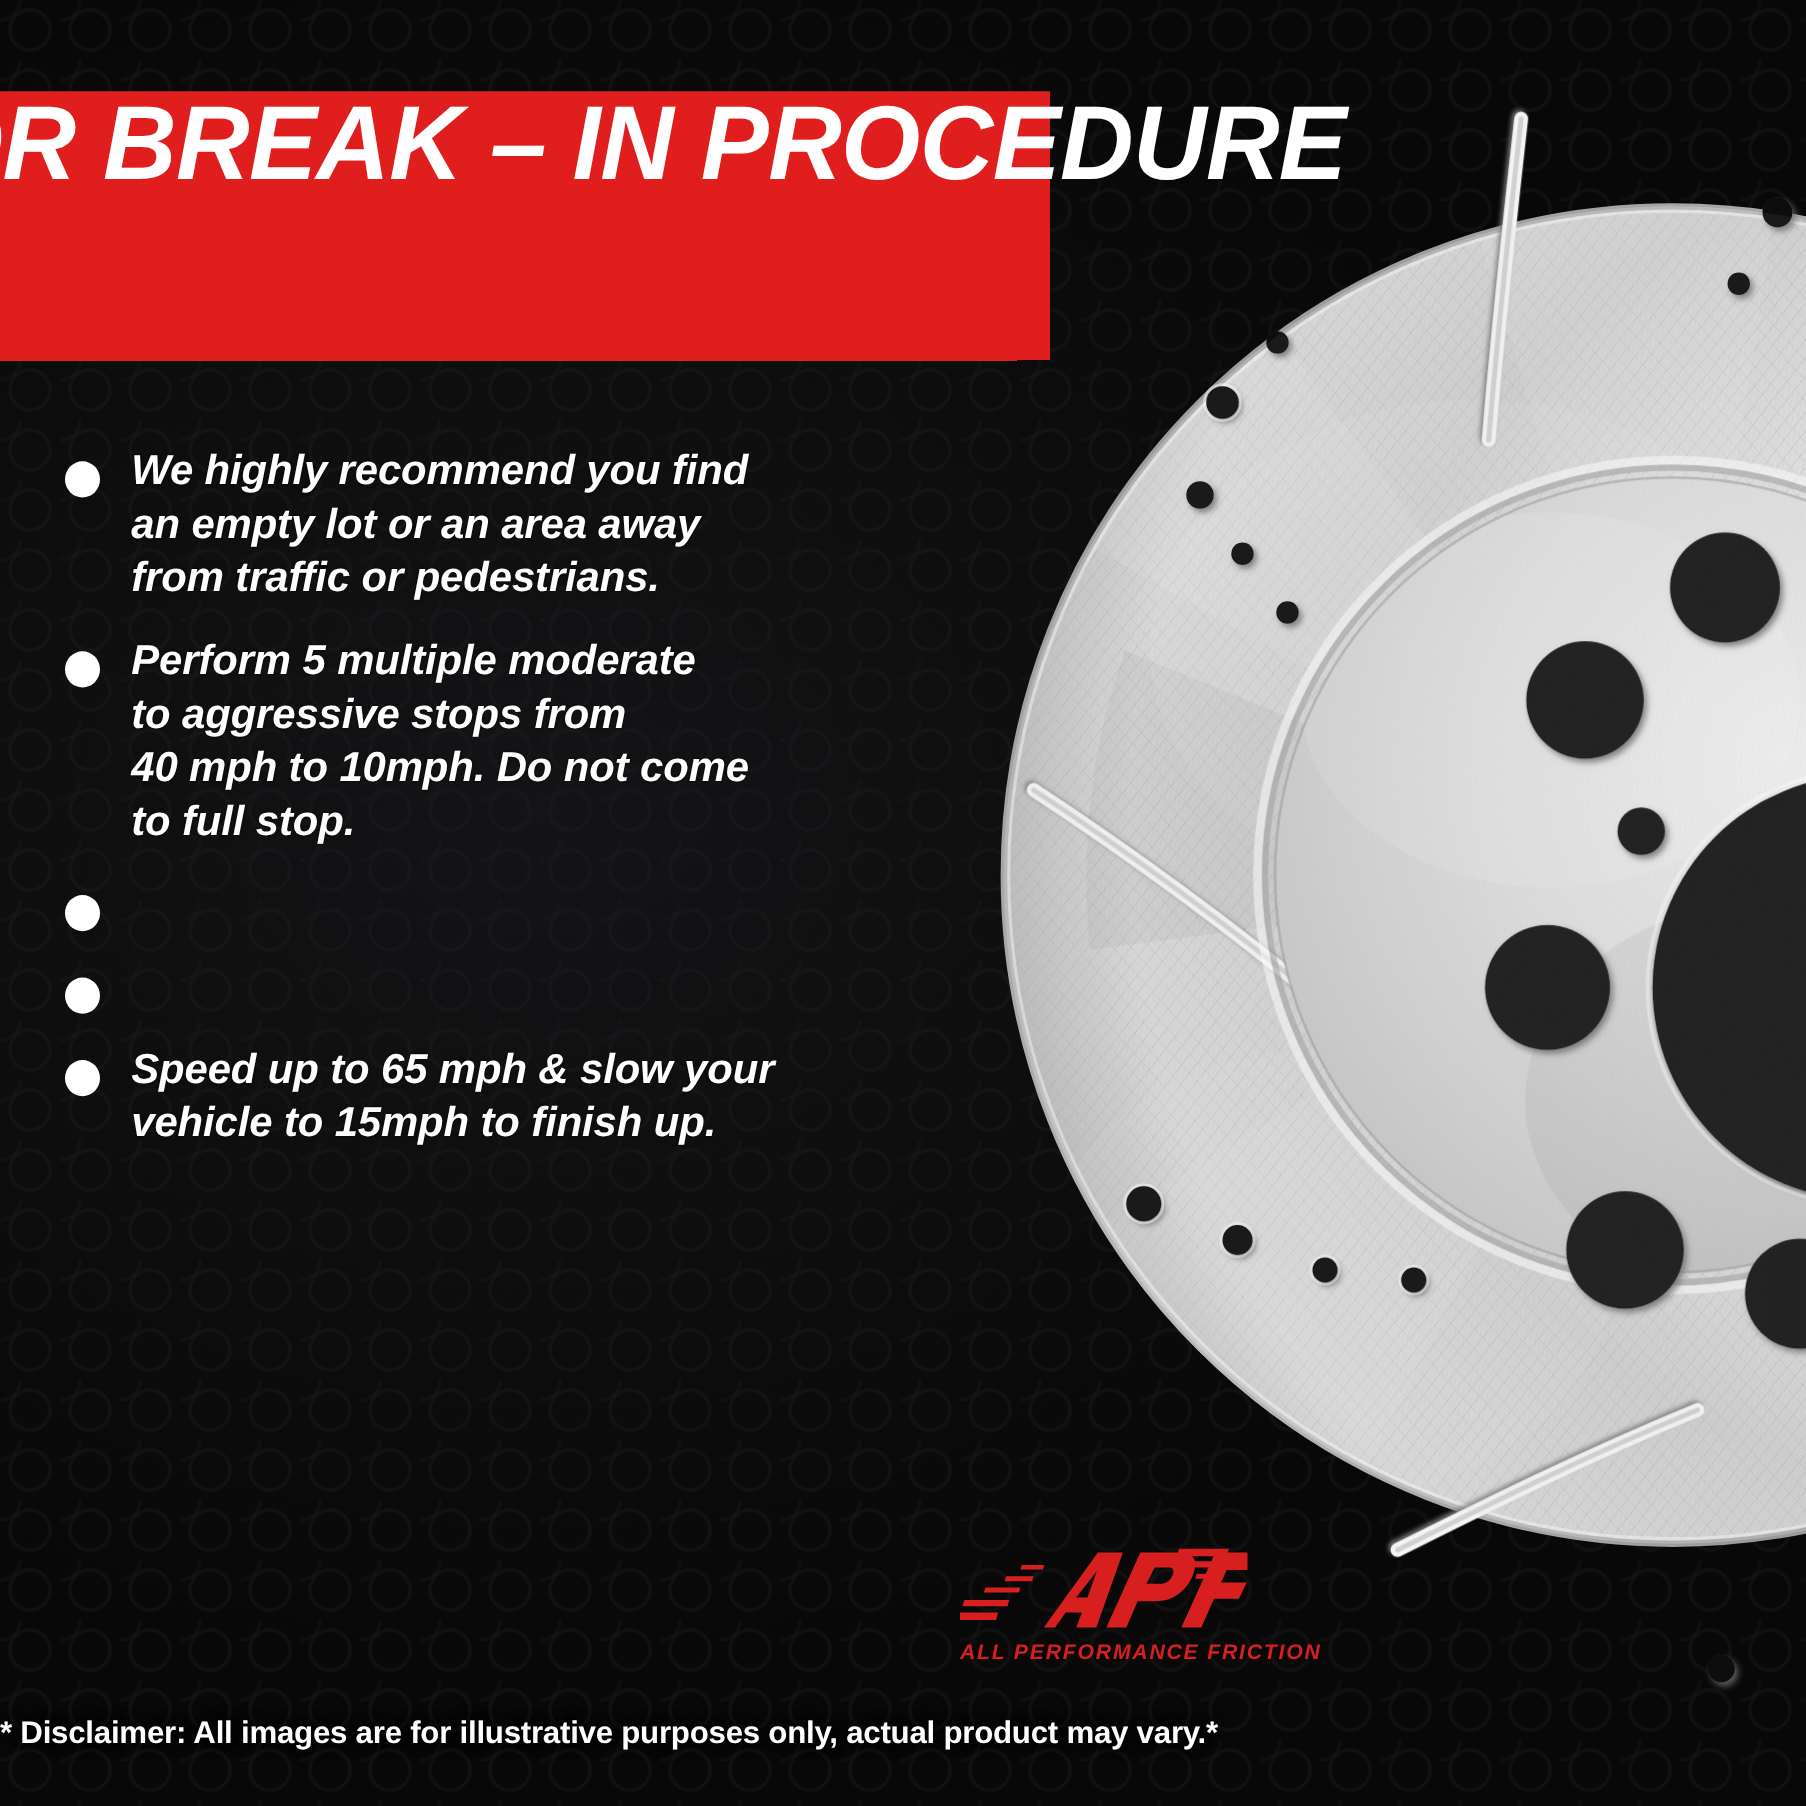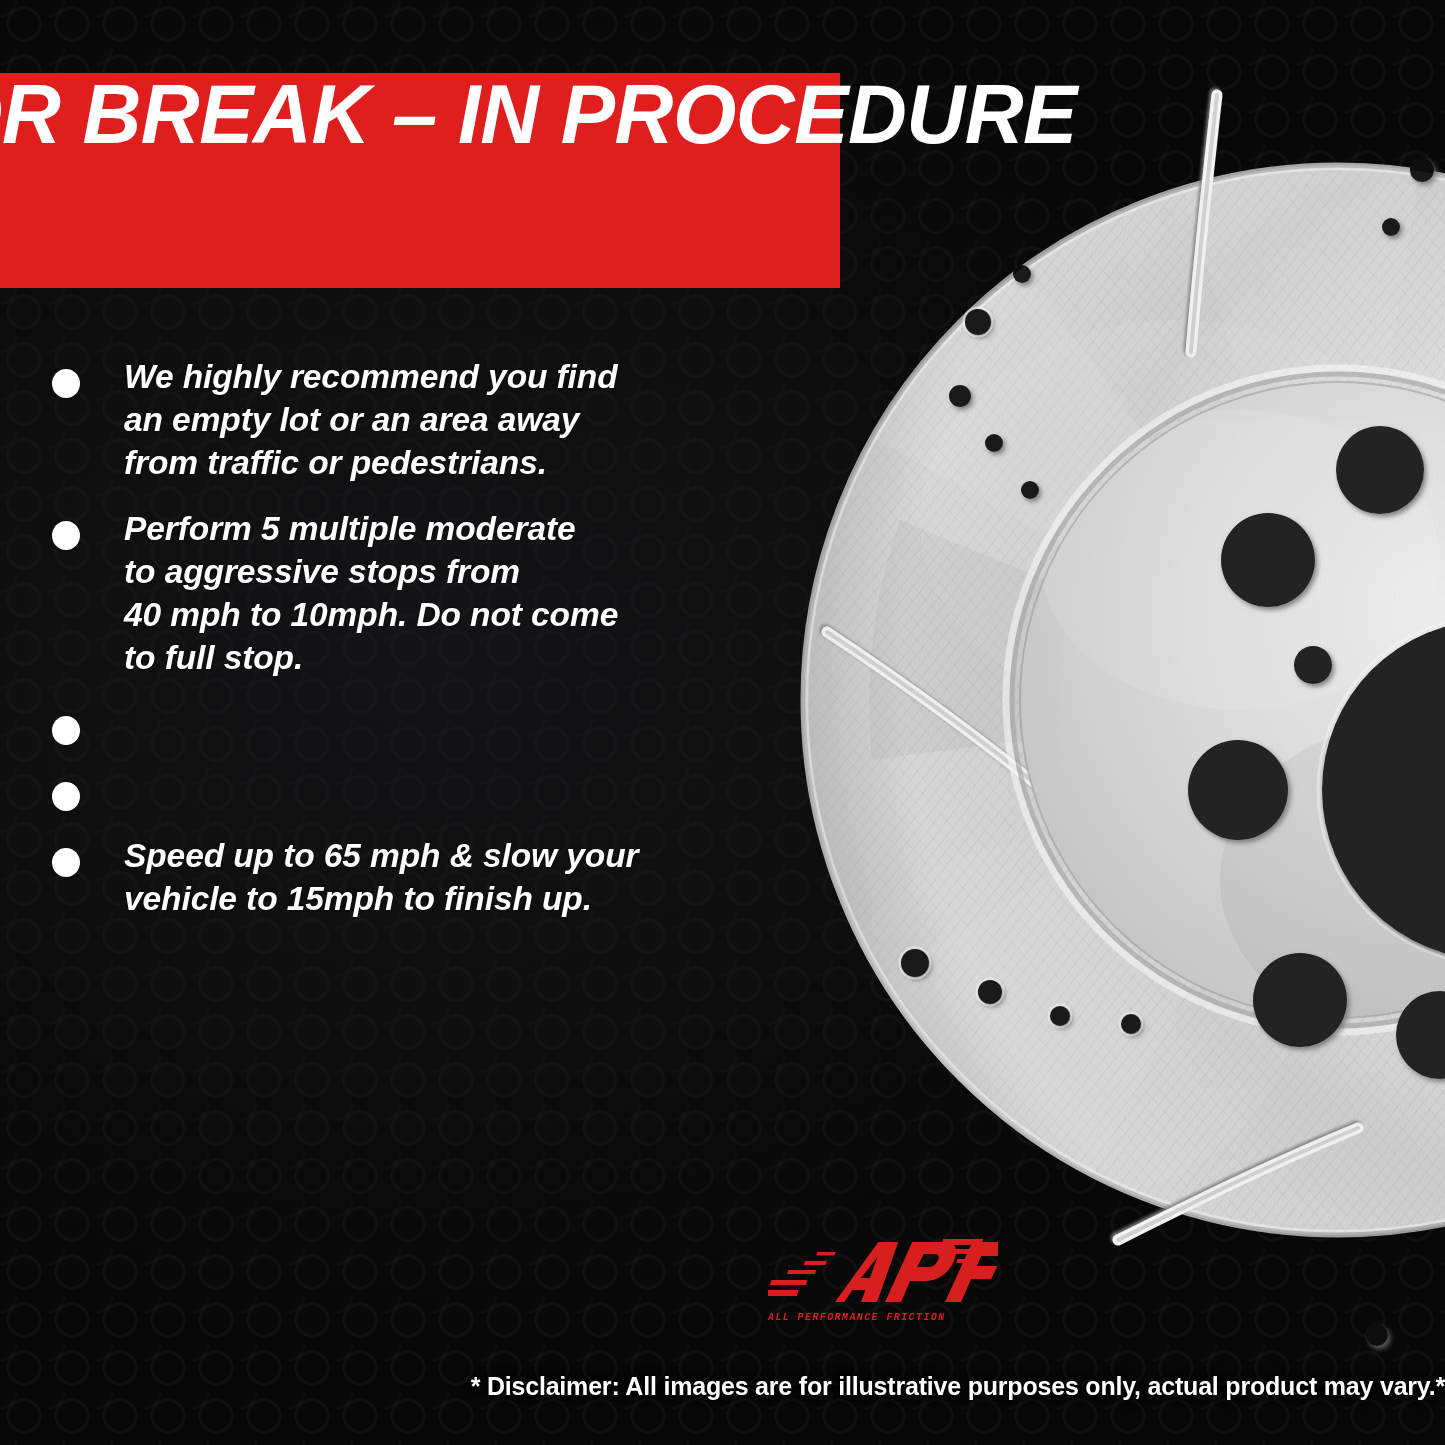--- a/index.html
+++ b/index.html
@@ -51,21 +51,20 @@
     transform:scaleX(.97);transform-origin:left center;
   }
 
   
   #bullets{
     position:absolute;left:52px;top:355px;width:720px;
   }
   .bullet{
     display:flex;align-items:flex-start;
     margin-bottom:23px;
-    gap:19px;
   }
   .bullet-dot{
     flex:0 0 auto;
     width:28px;height:29px;border-radius:50%;
     background:#ffffff;
     margin-top:14px;margin-right:25px;
   }
   .bullet-text{
     color:#ffffff;
     font-family:"Liberation Sans", sans-serif;
@@ -77,32 +76,32 @@
     text-shadow:0 0 2px rgba(0,0,0,.9);
   }
 
   
   #apf-logo{
     position:absolute;left:768px;top:1236px;width:230px;height:100px;
   }
   #apf-logo svg{display:block;}
   .apf-tagline{
     position:absolute;left:0;top:76px;width:230px;
-    text-align:left;
+    text-align:right;
     color:#D81F1F;
-    font-family:Liberation Mono, monospace;
+    font-family:Liberation Sans, sans-serif;
     font-weight:bold;font-style:italic;
-    font-size:10px;letter-spacing:1.4px;
+    font-size:17px;letter-spacing:1.4px;
     white-space:nowrap;
   }
 
   
   #disclaimer{
     position:absolute;left:0;top:1372px;width:1445px;
-    text-align:right;
+    text-align:left;
     color:#ffffff;
     font-family:"Liberation Sans", sans-serif;
     font-weight:bold;font-style:normal;
     font-size:25px;letter-spacing:-0.2px;
     text-shadow:0 0 6px rgba(0,0,0,.95), 0 0 12px rgba(0,0,0,.8);
   }
 </style>
 </head>
 <body>
 

